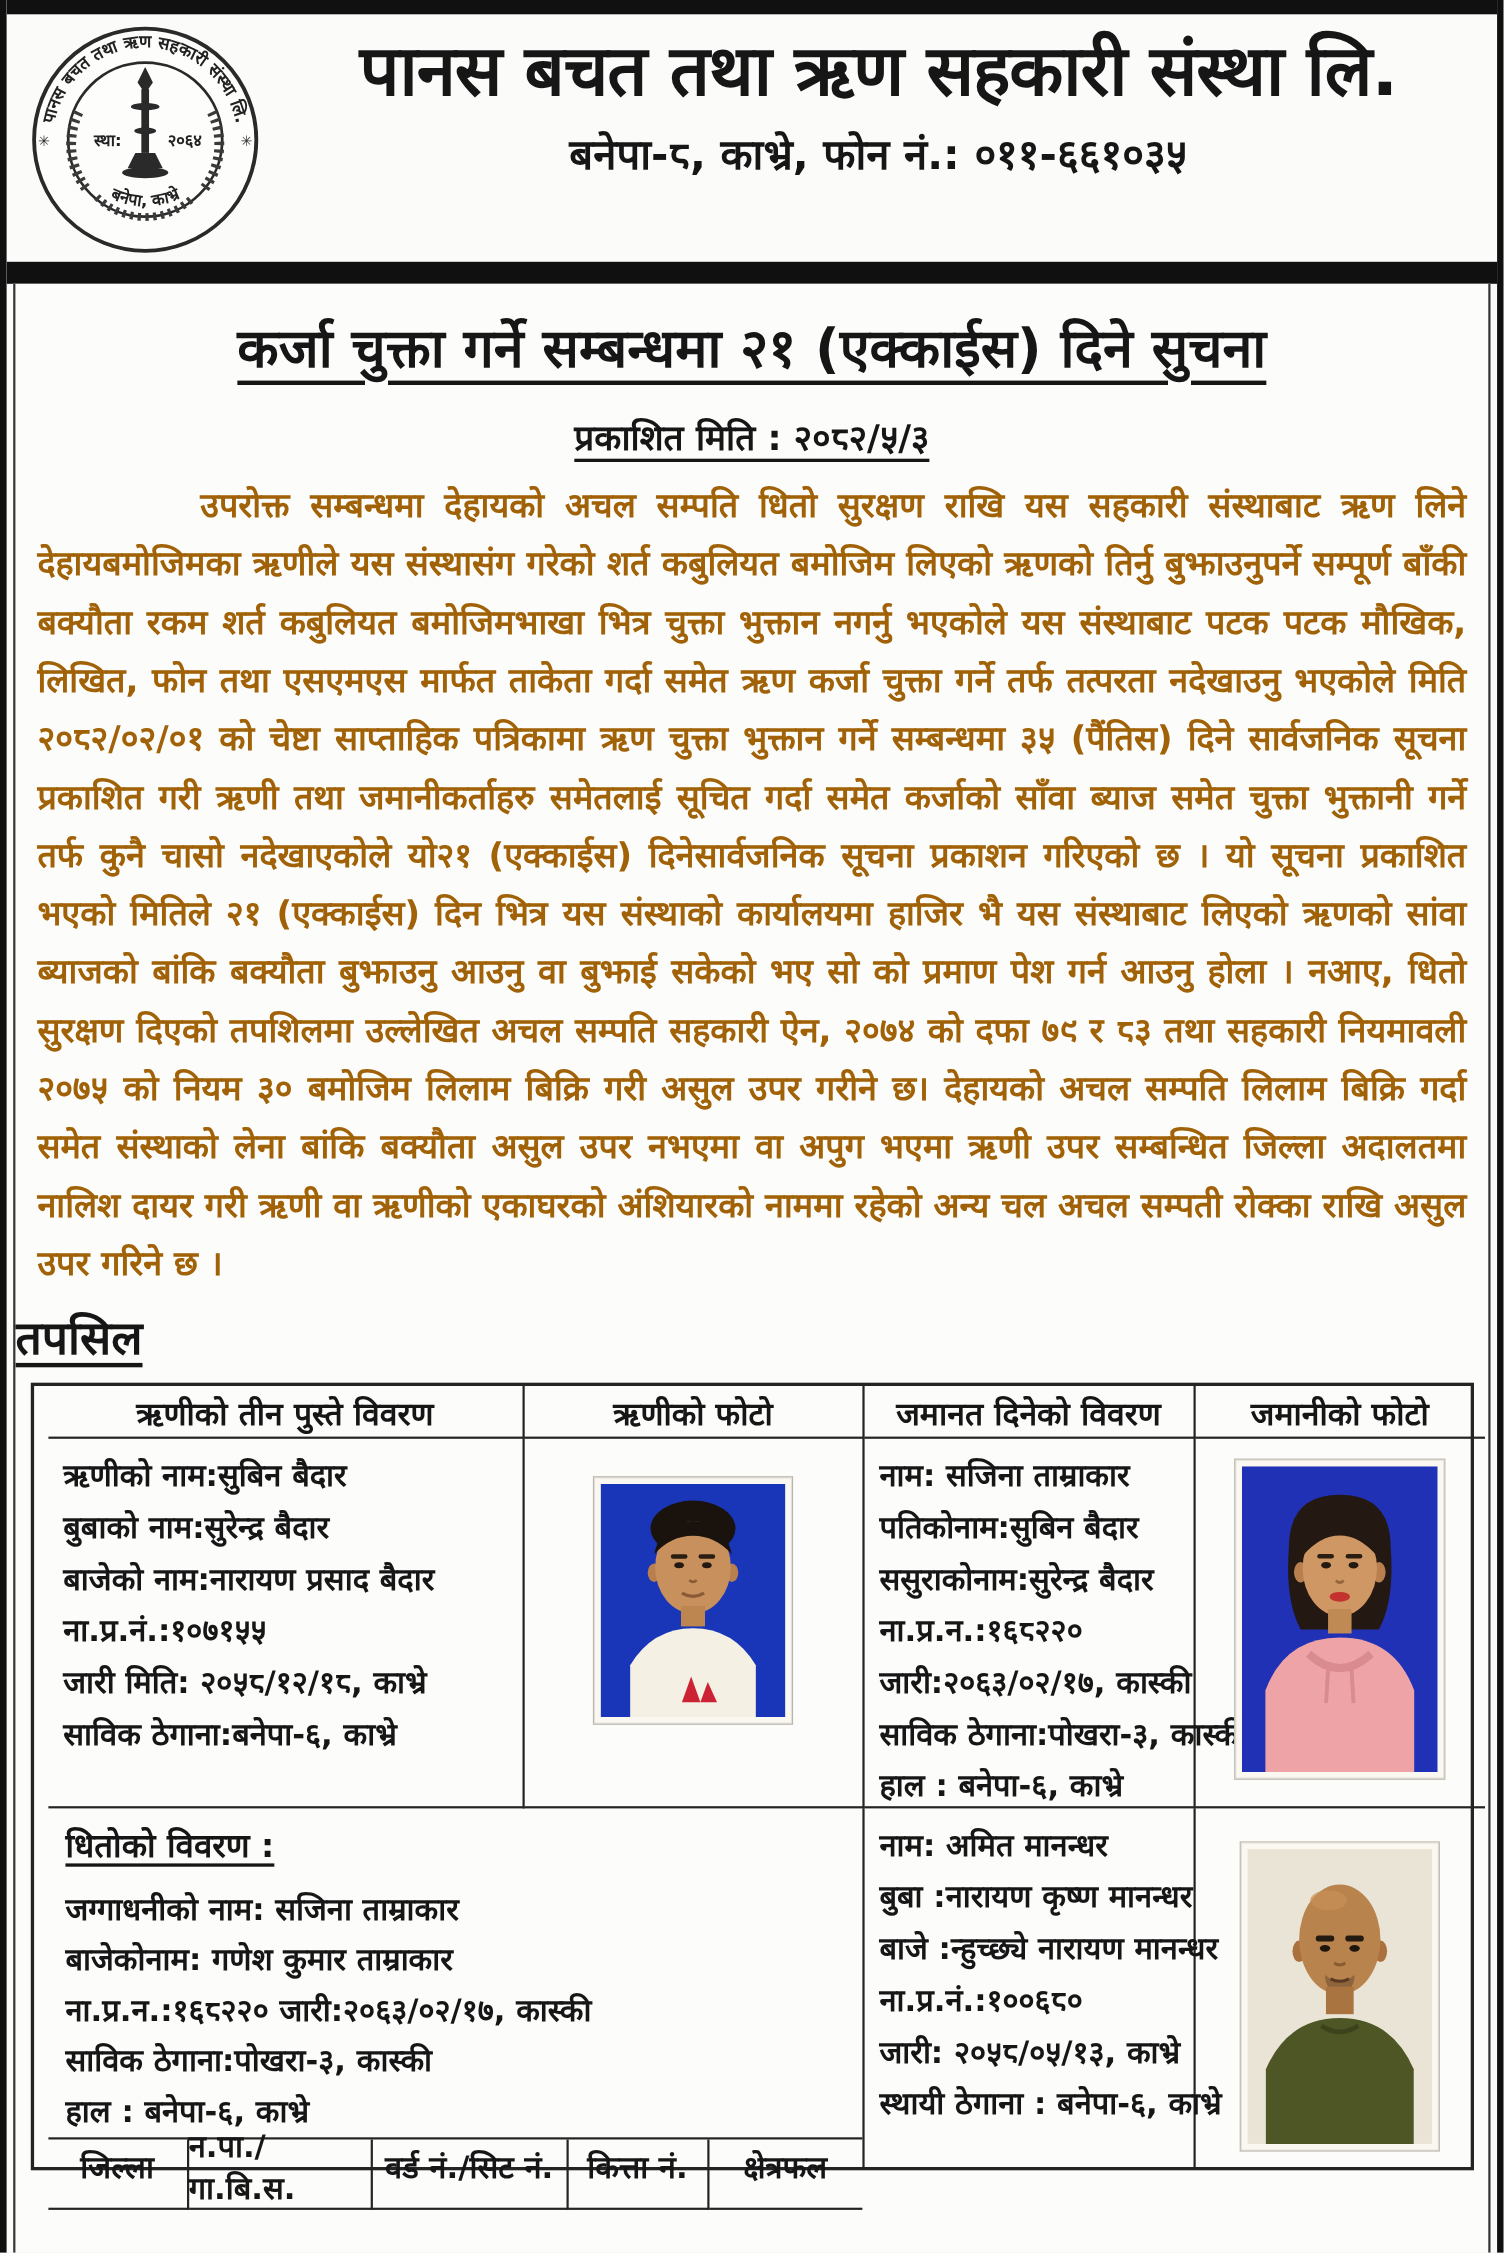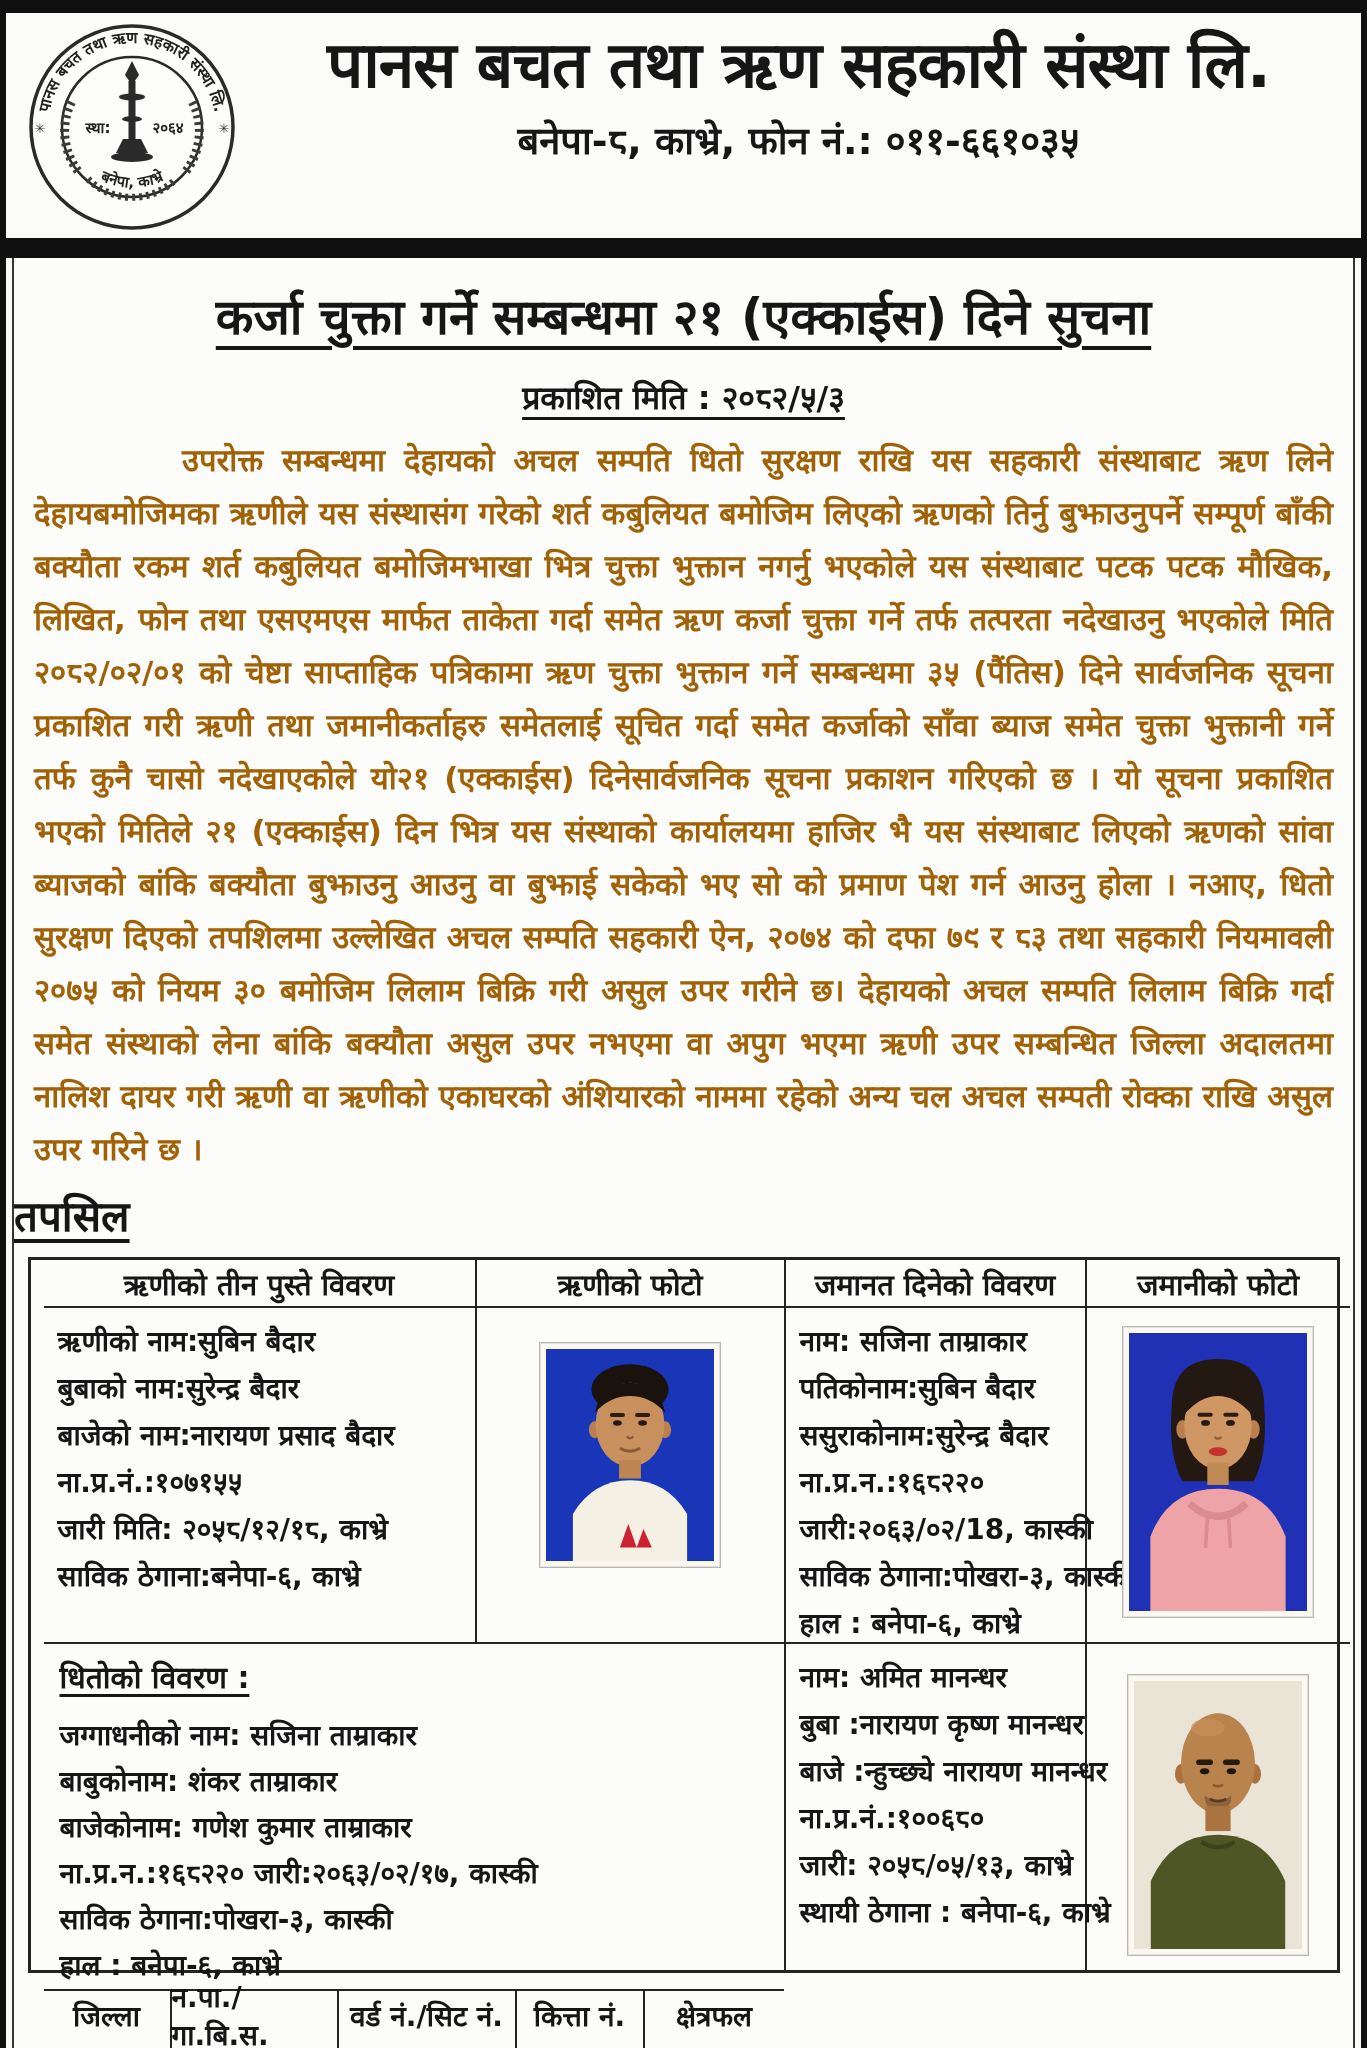--- a/index.html
+++ b/index.html
@@ -192,21 +192,21 @@
             <polygon points="54,118 58,107 63,118" fill="#cc2233"></polygon>
           </svg>
         </div>
       </div>
 
       <div class="cell details">
         <div class="line">नाम: सजिना ताम्राकार</div>
         <div class="line">पतिकोनाम:सुबिन बैदार</div>
         <div class="line">ससुराकोनाम:सुरेन्द्र बैदार</div>
         <div class="line">ना.प्र.न.:१६८२२०</div>
-        <div class="line">जारी:२०६३/०२/18, कास्की</div>
+        <div class="line">जारी:२०६३/०२/१७, कास्की</div>
         <div class="line">साविक ठेगाना:पोखरा-३, कास्की</div>
         <div class="line">हाल : बनेपा-६, काभ्रे</div>
       </div>
 
       <div class="cell no-r photo-cell pt18">
         <div class="photo-frame">
           <svg width="178" height="278" viewBox="0 0 100 150" preserveAspectRatio="none">
             <rect width="100" height="150" fill="#2031b5"></rect>
             <path d="M24,40 Q24,14 50,14 Q76,14 76,40 Q78,66 70,80 L30,80 Q22,66 24,40 Z" fill="#241812"></path>
             <ellipse cx="30" cy="52" rx="3.4" ry="5" fill="#b97f4e"></ellipse>
@@ -224,21 +224,20 @@
             <path d="M34,92 Q50,106 66,92" stroke="#d98b8f" stroke-width="4" fill="none"></path>
             <path d="M44,100 L43,116 M56,100 L57,116" stroke="#d98b8f" stroke-width="2" fill="none"></path>
           </svg>
         </div>
       </div>
 
       <div class="cell no-b collateral-cell">
         <div class="collateral-text">
           <div class="collateral-title">धितोको विवरण :</div>
           <div class="line">जग्गाधनीको नाम: सजिना ताम्राकार</div>
-          <div class="line">बाबुकोनाम: शंकर ताम्राकार</div>
           <div class="line">बाजेकोनाम: गणेश कुमार ताम्राकार</div>
           <div class="line">ना.प्र.न.:१६८२२० जारी:२०६३/०२/१७, कास्की</div>
           <div class="line">साविक ठेगाना:पोखरा-३, कास्की</div>
           <div class="line">हाल : बनेपा-६, काभ्रे</div>
         </div>
         <div class="land-table">
           <div class="land-th">जिल्ला</div>
           <div class="land-th">न.पा./गा.बि.स.</div>
           <div class="land-th">वर्ड नं./सिट नं.</div>
           <div class="land-th">कित्ता नं.</div>

